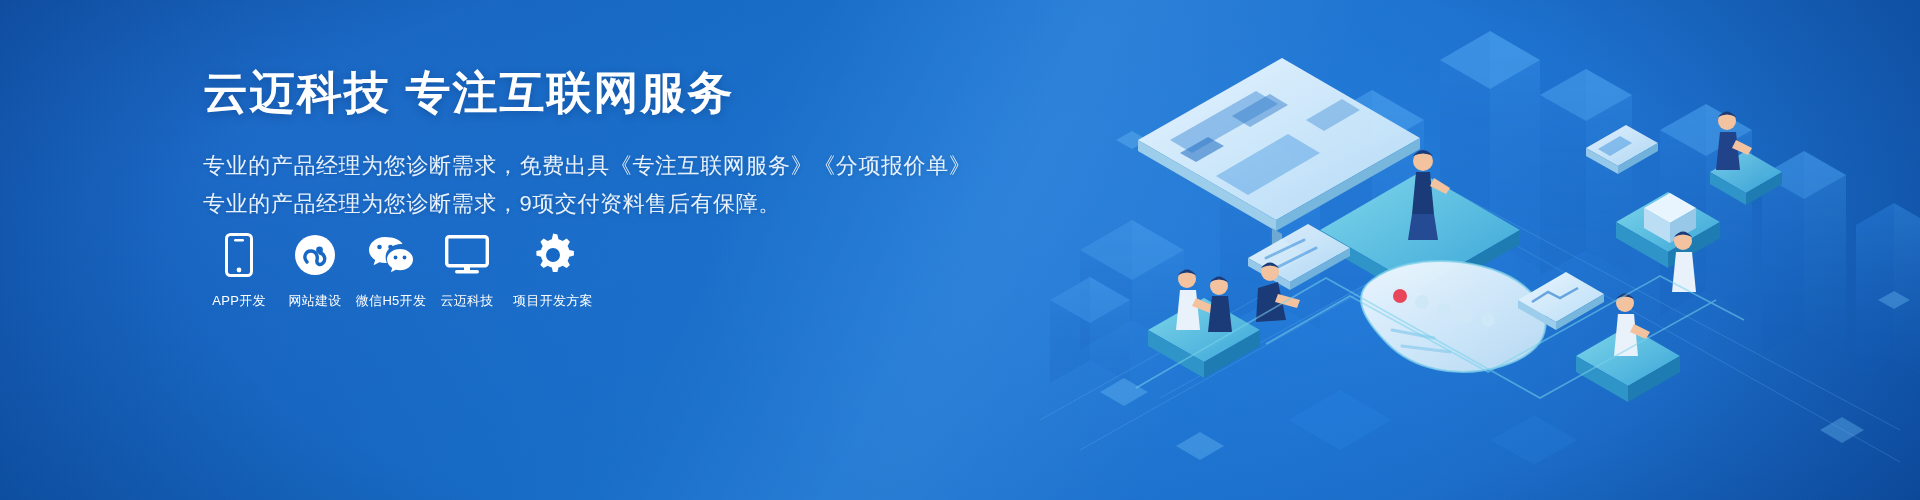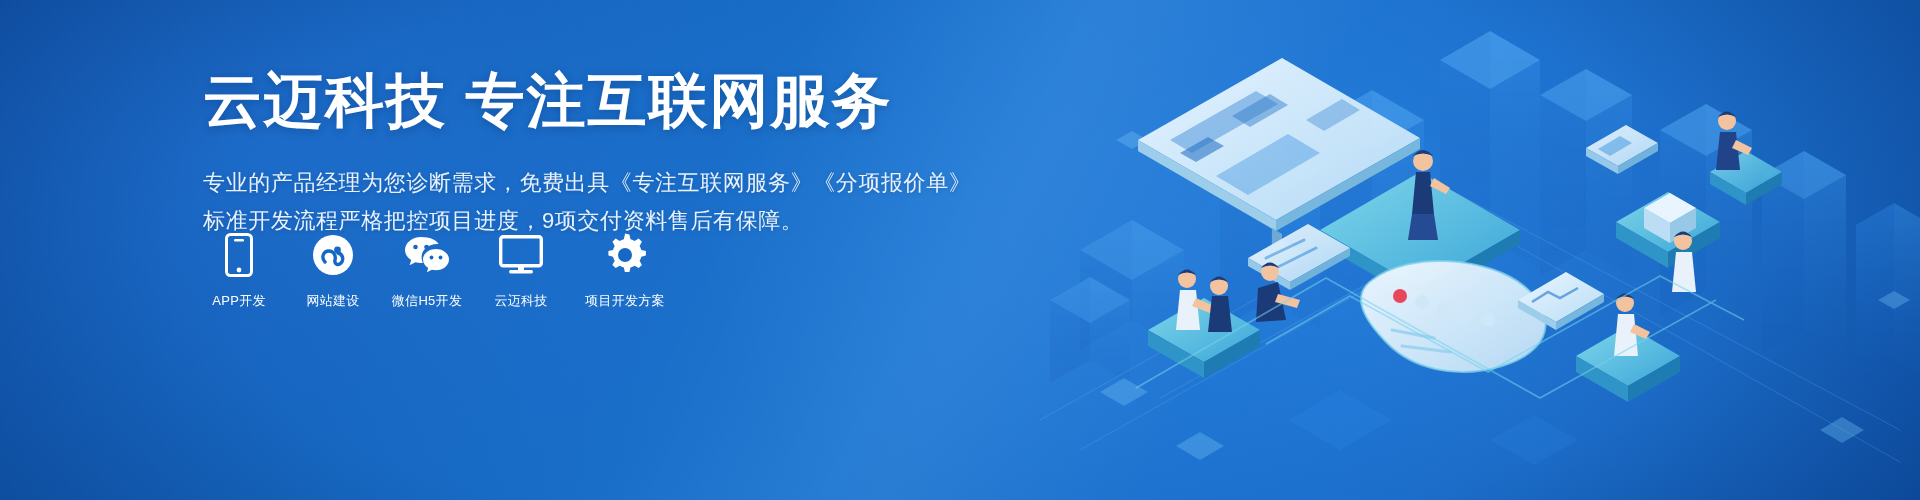--- a/index.html
+++ b/index.html
@@ -38,21 +38,21 @@
   
   .copy {
     position: absolute;
     left: 203px;
     top: 66px;
     width: 720px;
     z-index: 6;
   }
   .headline {
     color: #ffffff;
-    font-size: 59px;
+    font-size: 45px;
     font-weight: bold;
     letter-spacing: 2px;
     line-height: 1.22;
     margin: 0 0 26px 0;
     text-shadow: 0 2px 8px rgba(0,30,80,0.28);
     white-space: nowrap;
   }
   .subline {
     color: #e8f2fd;
     font-size: 22px;
@@ -63,21 +63,21 @@
     text-shadow: 0 1px 4px rgba(0,30,80,0.22);
   }
 
   
   .services {
     position: absolute;
     left: 203px;
     top: 232px;
     display: flex;
     align-items: flex-start;
-    gap: 22px;
+    gap: 4px;
     z-index: 6;
   }
   .service {
     width: 72px;
     display: flex;
     flex-direction: column;
     align-items: center;
   }
   .service .glyph {
     height: 46px;
@@ -348,21 +348,21 @@
         <path d="M470 440 L514 415 L558 440 L514 465 Z" fill="#2f8ae8" opacity="0.35"></path>
       </g>
     </svg>
   </div>
 
   <div class="vignette"></div>
 
   <div class="copy">
     <h1 class="headline">云迈科技 专注互联网服务</h1>
     <p class="subline">专业的产品经理为您诊断需求，免费出具《专注互联网服务》《分项报价单》</p>
-    <p class="subline">标准开发流程严格把控项目进度，9项交付资料售后有保障。</p>
+    <p class="subline">专业的产品经理为您诊断需求，9项交付资料售后有保障。</p>
   </div>
 
   <div class="services">
 
     <div class="service">
       <span class="glyph">
         <svg width="28" height="44" viewBox="0 0 28 44" xmlns="http://www.w3.org/2000/svg">
           <rect x="1.5" y="1.5" width="25" height="41" rx="4" ry="4" fill="none" stroke="#ffffff" stroke-width="3"></rect>
           <rect x="9" y="6" width="10" height="2.6" rx="1.3" fill="#ffffff"></rect>
           <circle cx="14" cy="37" r="2.4" fill="#ffffff"></circle>

